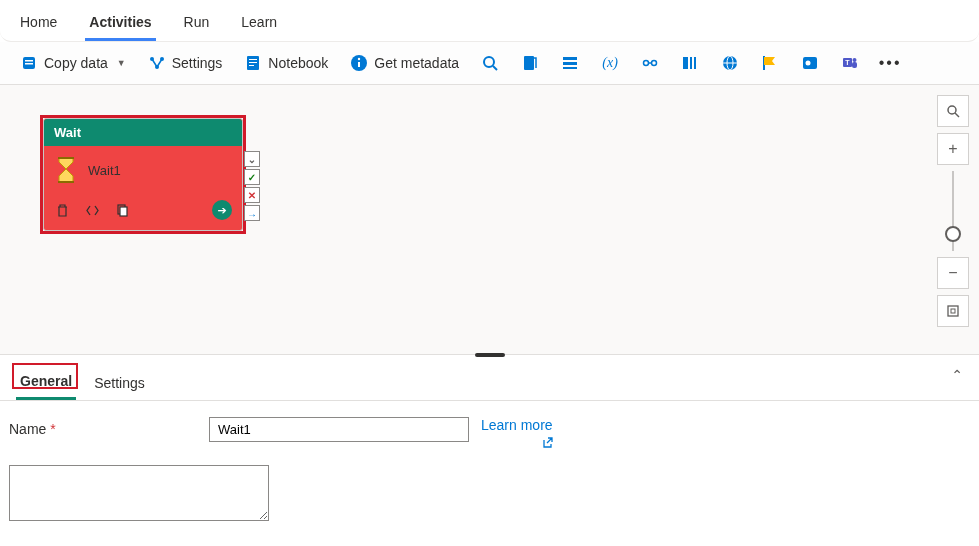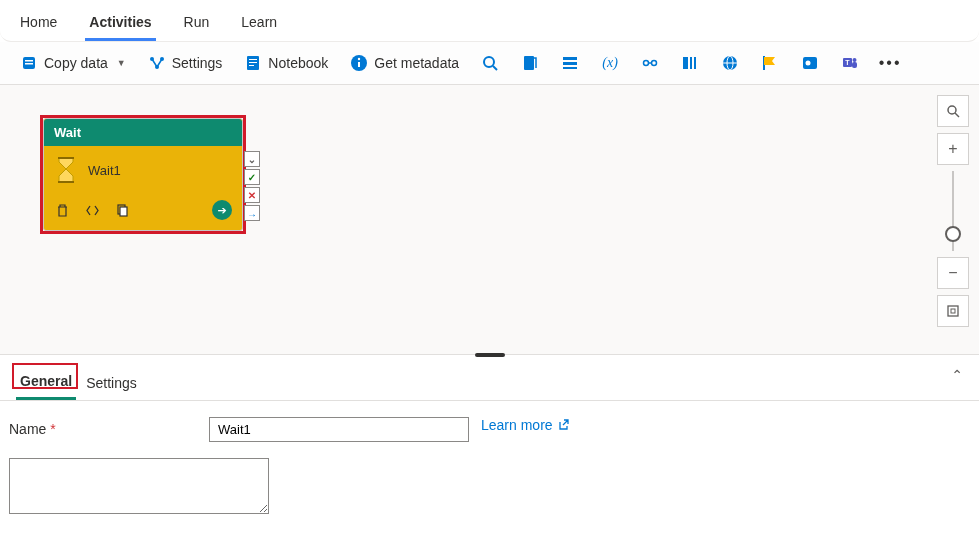--- a/index.html
+++ b/index.html
@@ -15,51 +15,51 @@
   .caret { font-size: 9px; color: #605e5c; margin-left: 3px; }
 
   .canvas-area { position: relative; height: 270px; background: #faf9f8; border-bottom: 1px solid #e1dfdd; }
   
   .zoom-tools { position: absolute; right: 10px; top: 10px; display: flex; flex-direction: column; align-items: center; gap: 6px; }
   .zoom-box { width: 32px; height: 32px; border: 1px solid #d2d0ce; background: #fff; display: flex; align-items: center; justify-content: center; cursor: pointer; font-size: 16px; color: #605e5c; }
   .zoom-track { width: 2px; height: 80px; background: #c8c6c4; position: relative; }
   .zoom-thumb { position: absolute; top: 55px; left: -7px; width: 16px; height: 16px; border-radius: 50%; border: 2px solid #605e5c; background: #fff; cursor: pointer; }
 
   .activity-node-wrap { position: absolute; top: 30px; left: 40px; border: 3px solid #d11a2a; padding: 0; }
-  .activity-node { width: 200px; background: #eab308; border: 1px solid #c8c6c4; border-radius: 3px; position: relative; }
+  .activity-node { width: 200px; background: #ef4444; border: 1px solid #c8c6c4; border-radius: 3px; position: relative; }
   .node-header { background: #0e8a6f; color: #fff; padding: 6px 10px; font-size: 13px; font-weight: 600; border-radius: 3px 3px 0 0; }
   .node-body { display: flex; align-items: center; gap: 10px; padding: 10px; }
   .node-footer { display: flex; align-items: center; gap: 14px; padding: 6px 10px 10px 10px; }
   .node-footer .spacer { flex: 1; }
   .footer-icon { width: 16px; height: 16px; cursor: pointer; color: #323130; display:flex; align-items:center; justify-content:center; }
   .run-arrow { width: 20px; height: 20px; border-radius: 50%; background: #0e8a6f; color: #fff; display: flex; align-items: center; justify-content: center; font-size: 11px; cursor: pointer; }
   
   .node-side { position: absolute; right: -18px; top: 32px; display: flex; flex-direction: column; gap: 2px; }
   .side-box { width: 16px; height: 16px; border: 1px solid #8a8886; background:#fff; display:flex; align-items:center; justify-content:center; font-size: 10px; font-weight:bold; cursor:pointer; }
   .side-box.collapse { color:#605e5c; }
   .side-box.ok { color: #107c10; }
   .side-box.err { color: #d13438; }
   .side-box.skip { color: #0078d4; }
 
   .splitter { height: 4px; background:#fff; position:relative; }
   .splitter::after { content:""; position:absolute; left:50%; top:-2px; width:30px; height:4px; background:#323130; border-radius:2px; transform:translateX(-50%); }
 
-  .props-tabs { display: flex; align-items: center; gap: 6px; padding: 10px 16px 0 16px; border-bottom: 1px solid #e1dfdd; position:relative; }
+  .props-tabs { display: flex; align-items: center; gap: 14px; padding: 10px 16px 0 16px; border-bottom: 1px solid #e1dfdd; position:relative; }
   .prop-tab { padding: 4px 4px 8px 4px; cursor: pointer; font-size: 14px; }
   .prop-tab.active { border-bottom: 3px solid #0e8a6f; font-weight:600; }
   .prop-tab-highlight { position:absolute; left:12px; top:4px; width:66px; height:26px; border:2px solid #d11a2a; pointer-events:none; }
   .collapse-chevron { position:absolute; right:16px; top:8px; cursor:pointer; font-size:14px; color:#605e5c; }
 
   .props-body { padding: 16px 9px; }
   .form-row { display: flex; align-items: flex-start; margin-bottom: 16px; }
   .form-label { width: 200px; font-size: 14px; padding-top: 4px; }
   .req { color: #d13438; }
   .form-input { width: 260px; padding: 4px 8px; border: 1px solid #8a8886; font-size: 13px; font-family: inherit; }
   textarea.form-input { height: 56px; resize: both; }
-  .learn-more { margin-left: 12px; color: #0078d4; font-size: 14px; cursor: pointer; display:flex; align-items:center; gap:4px; }
+  .learn-more { margin-left: 12px; color: #0078d4; font-size: 14px; cursor: pointer; display:flex; align-items:flex-end; gap:4px;flex-direction:column; }
 
   svg { display:block; }
 </style>
 </head>
 <body>
 
 <div class="top-tabs">
   <div class="top-tab">Home</div>
   <div class="top-tab active">Activities</div>
   <div class="top-tab">Run</div>

